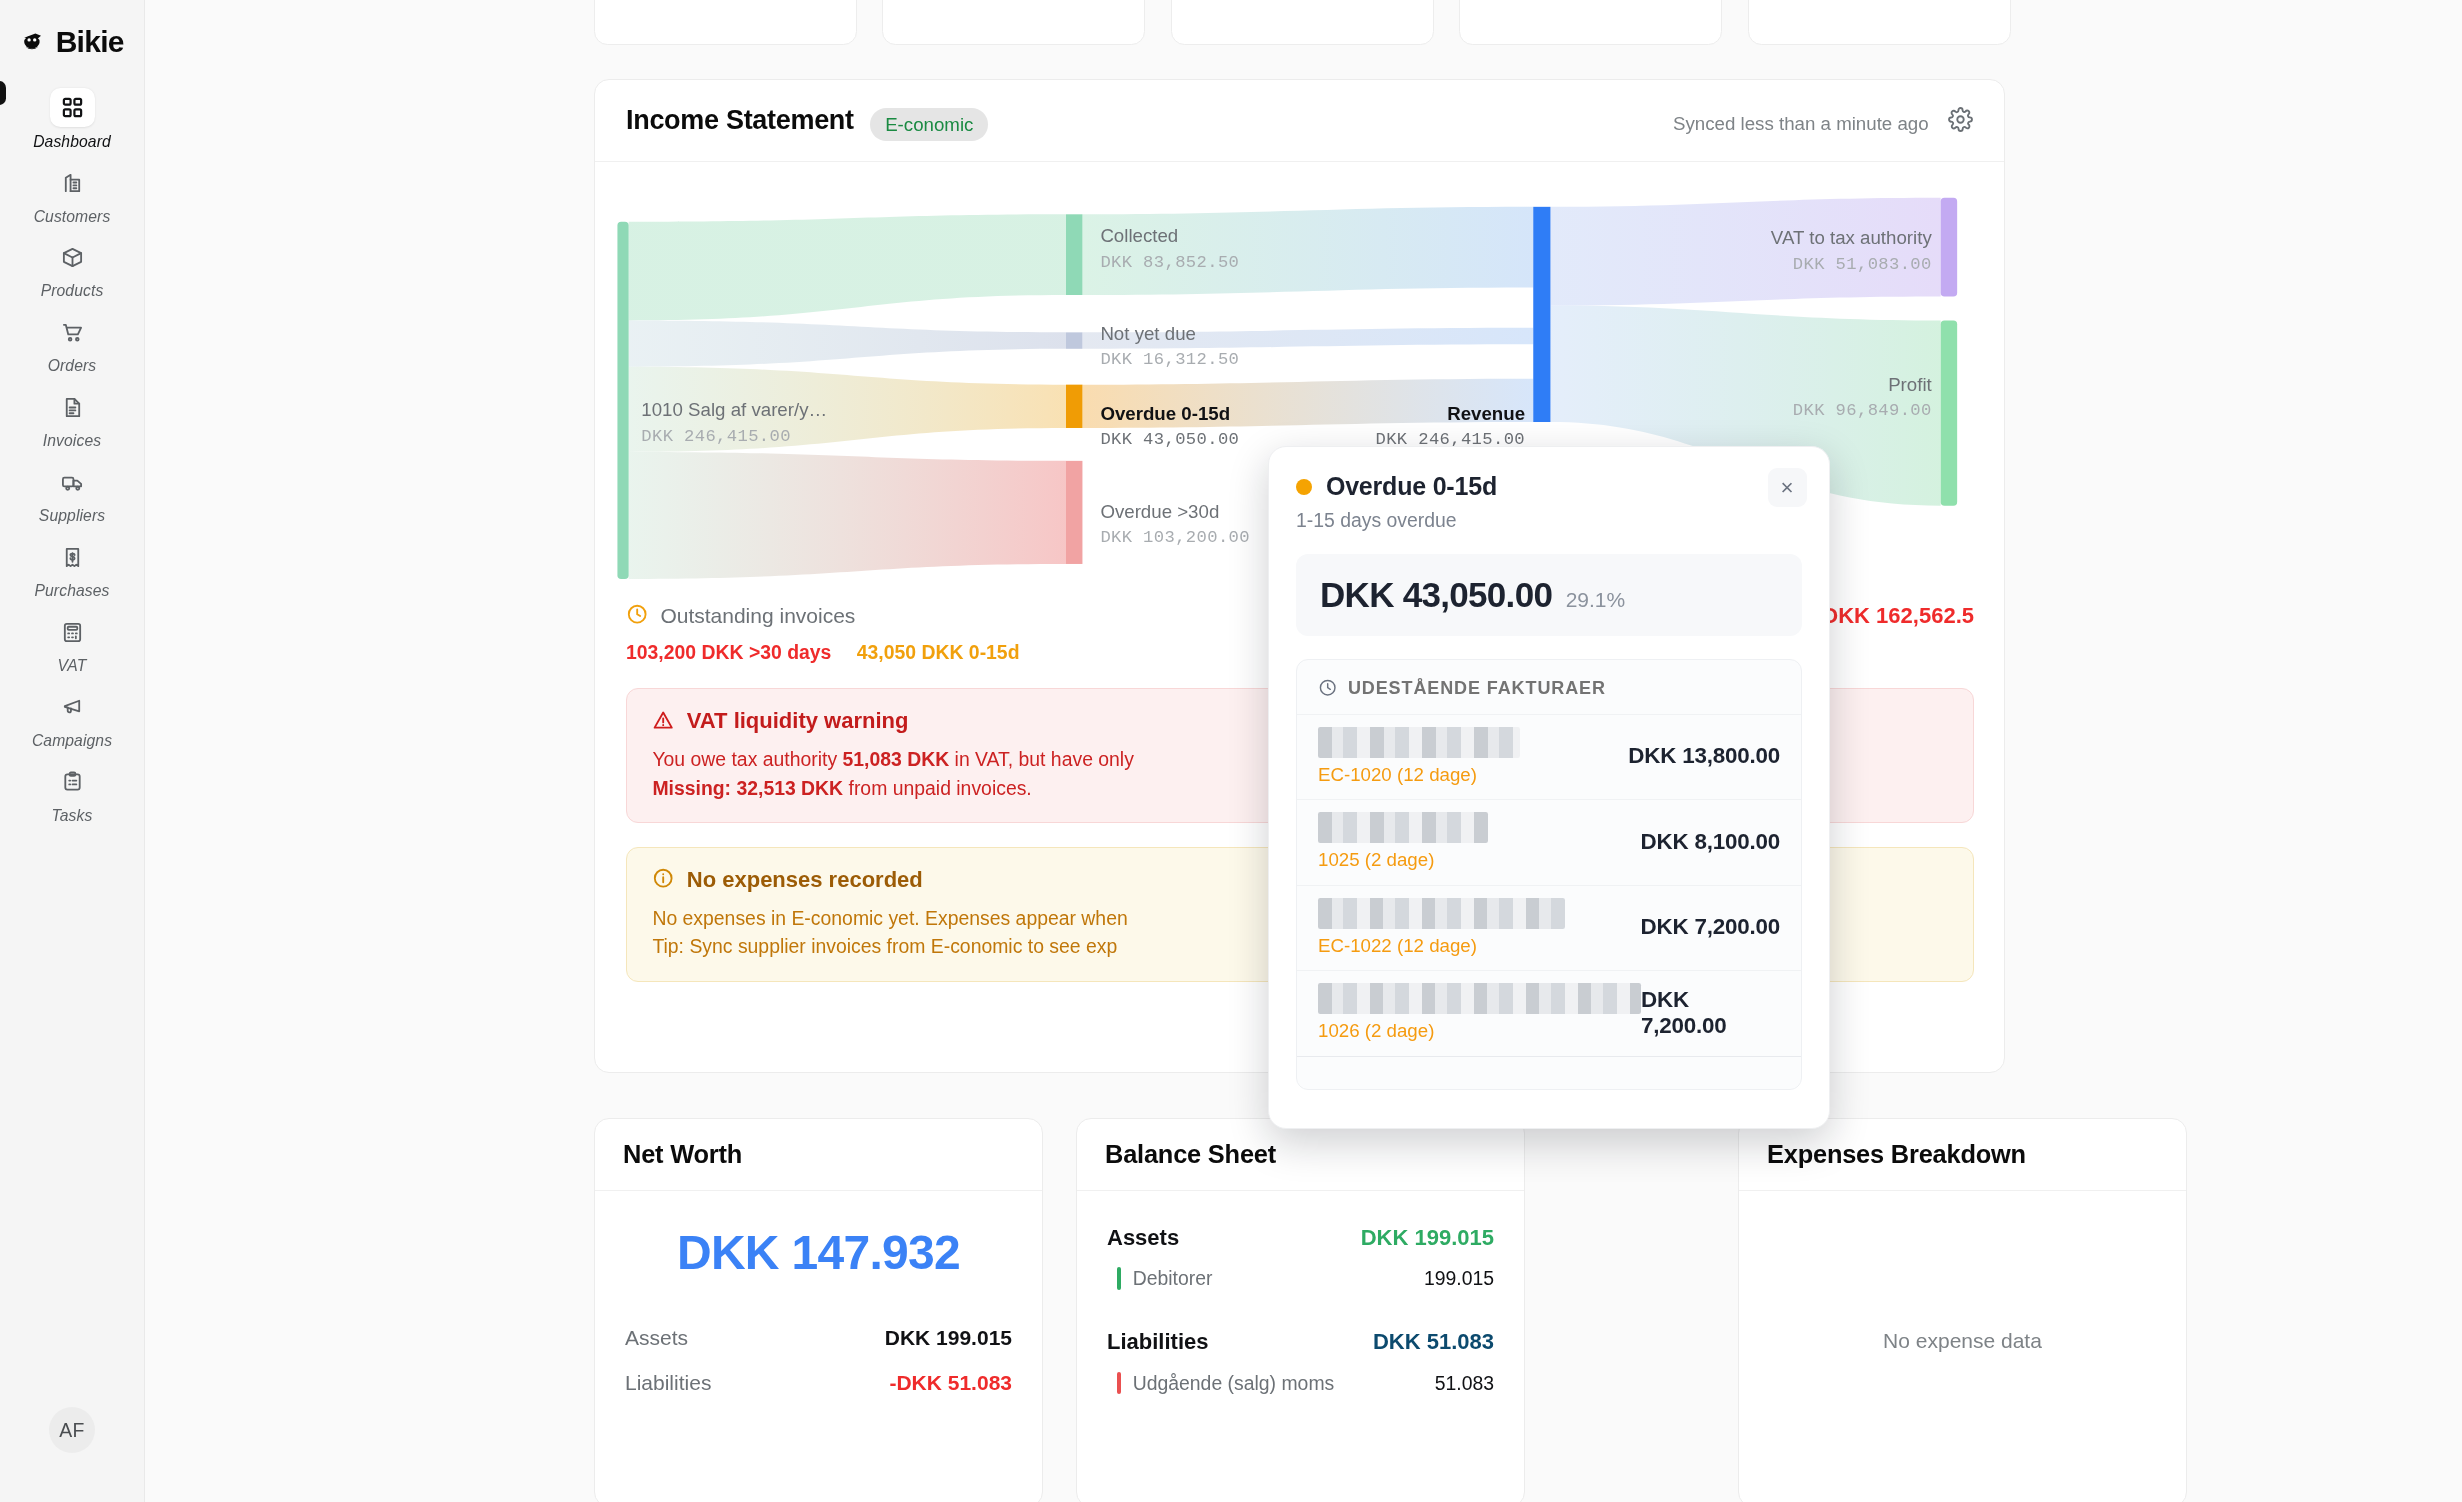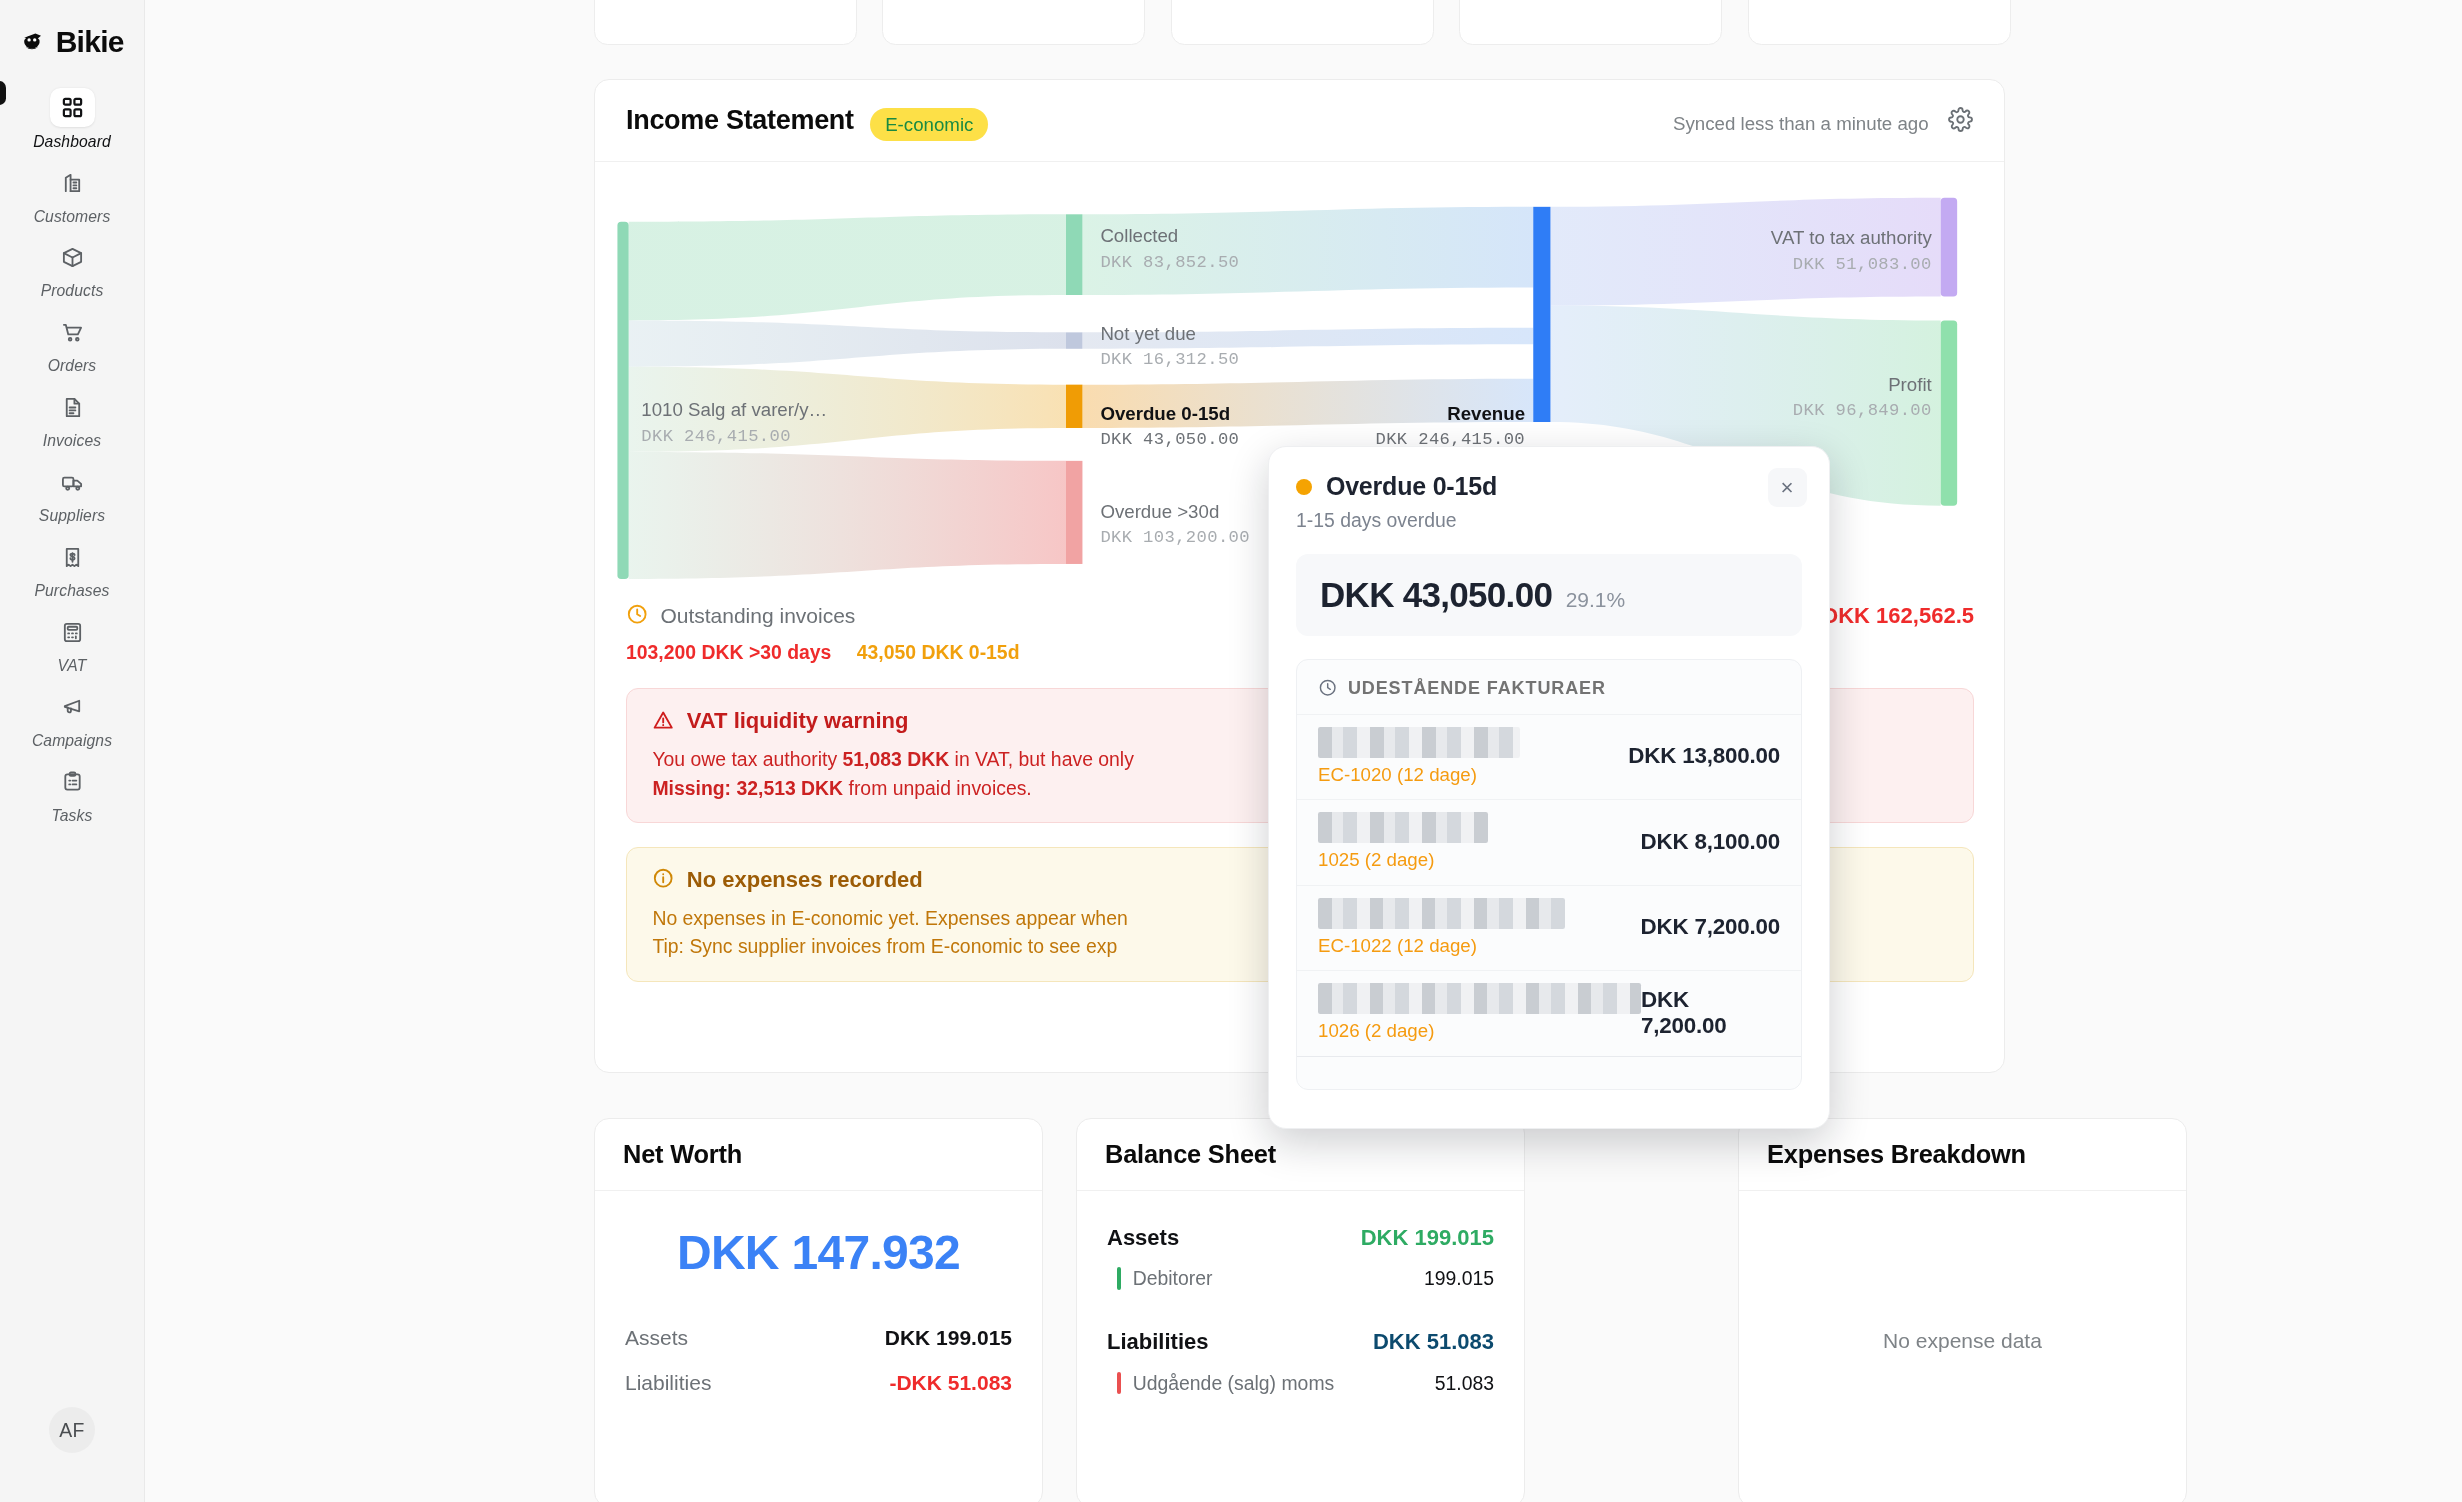--- a/index.html
+++ b/index.html
@@ -67,21 +67,21 @@
     position: absolute; background: #ffffff; border: 0.7px solid #ececec; border-radius: 15px;
   }
   #income-card { left: 449px; top: 79px; width: 1411px; height: 994px; }
   .card-head {
     height: 82px; display: flex; align-items: center; padding: 0 31px;
     border-bottom: 0.7px solid #f0f0f0; justify-content: space-between;
   }
   .card-head-left { display: flex; align-items: center; gap: 16.4px; }
   .card-title { font-size: 27px; font-weight: 600; color: #0b0b0b; letter-spacing: -0.3px; }
   .pill {
-    background: #fde047; color: #1a8a42; font-size: 18.7px; padding: 5.2px 15px; border-radius: 16.4px; margin-top: 8px;
+    background: #e5e5e5; color: #1a8a42; font-size: 18.7px; padding: 5.2px 15px; border-radius: 16.4px; margin-top: 8px;
   }
   .card-head-right { display: flex; align-items: flex-end; gap: 19.4px; }
   .sync-text { font-size: 18.7px; color: #7e8387; }
   .gear svg { width: 25px; height: 25px; stroke: #6b7075; stroke-width: 1.8; fill: none; }
 
   .sankey-wrap { position: relative; height: 523px; }
   .sankey-svg { position: absolute; left: 0; top: 0; width: 1410px; height: 523px; }
   .sk-label { font-family: "Liberation Sans", sans-serif; font-size: 25px; fill: #6d7176; }
   .sk-label.dark { fill: #101114; font-weight: 700; }
   .sk-val { font-family: "Liberation Mono", monospace; font-size: 23px; fill: #a8acb0; letter-spacing: .5px; }

